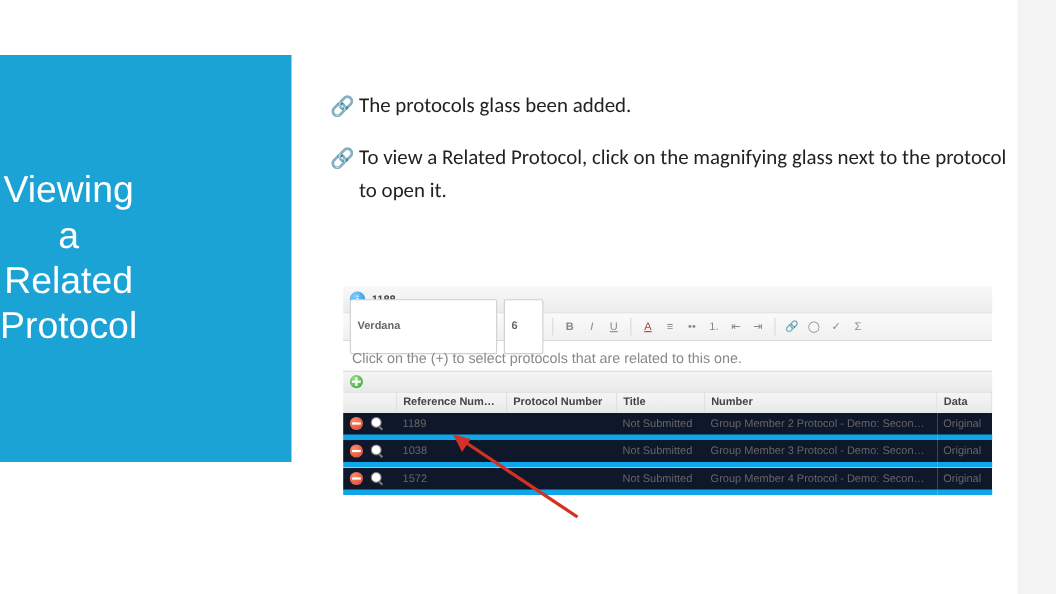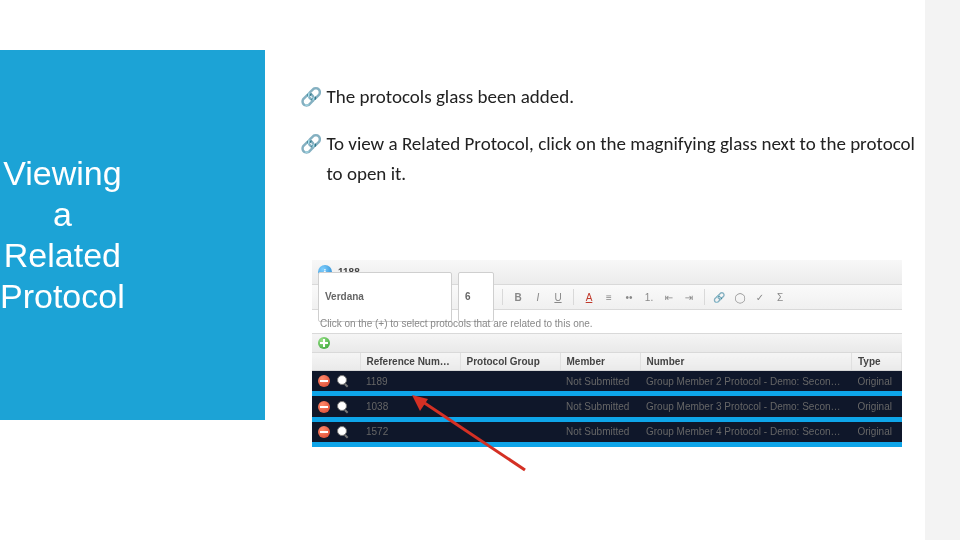--- a/index.html
+++ b/index.html
@@ -122,21 +122,21 @@
     width: 14px; text-align: center; color: #888;
   }
   .tb-sep { width:1px; height:16px; background:#d9d9d9; margin:0 2px; }
 
   .section-head {
     padding: 6px 8px 4px 8px;
     font-size: 10px;
   }
   .sec-num { color: #c0392b; font-weight: bold; font-size: 10px; }
   .sec-title { color: #333; font-weight: bold; font-size: 12px; margin-top: -1px; }
-  .sec-sub { color: #888; font-size: 10px; margin-top: 2px; }
+  .sec-sub { color: #888; font-size: 13px; margin-top: 2px; }
 
   
   .tiny-tools {
     height: 18px;
     background: linear-gradient(#f5f5f5,#e9e9e9);
     border-top: 1px solid #d9d9d9;
     border-bottom: 1px solid #d9d9d9;
     display: flex; align-items: center; gap: 4px;
     padding: 0 6px;
   }
@@ -277,24 +277,24 @@
           <col class="col-ref">
           <col class="col-pro">
         <col class="col-stat">
           <col class="col-title">
           <col class="col-type">
       </colgroup>
       <thead>
         <tr>
           <th></th>
           <th>Reference Number</th>
-          <th>Protocol Group</th>
-          <th>Member</th>
+          <th>Protocol Number</th>
+          <th>Title</th>
           <th>Number</th>
-          <th>Type</th>
+          <th>Data</th>
         </tr>
       </thead>
       <tbody>
         <tr>
           <td>
             <span class="del-ico"></span>
             <span class="mag-ico"></span>
           </td>
           <td>1189</td>
           <td></td>

